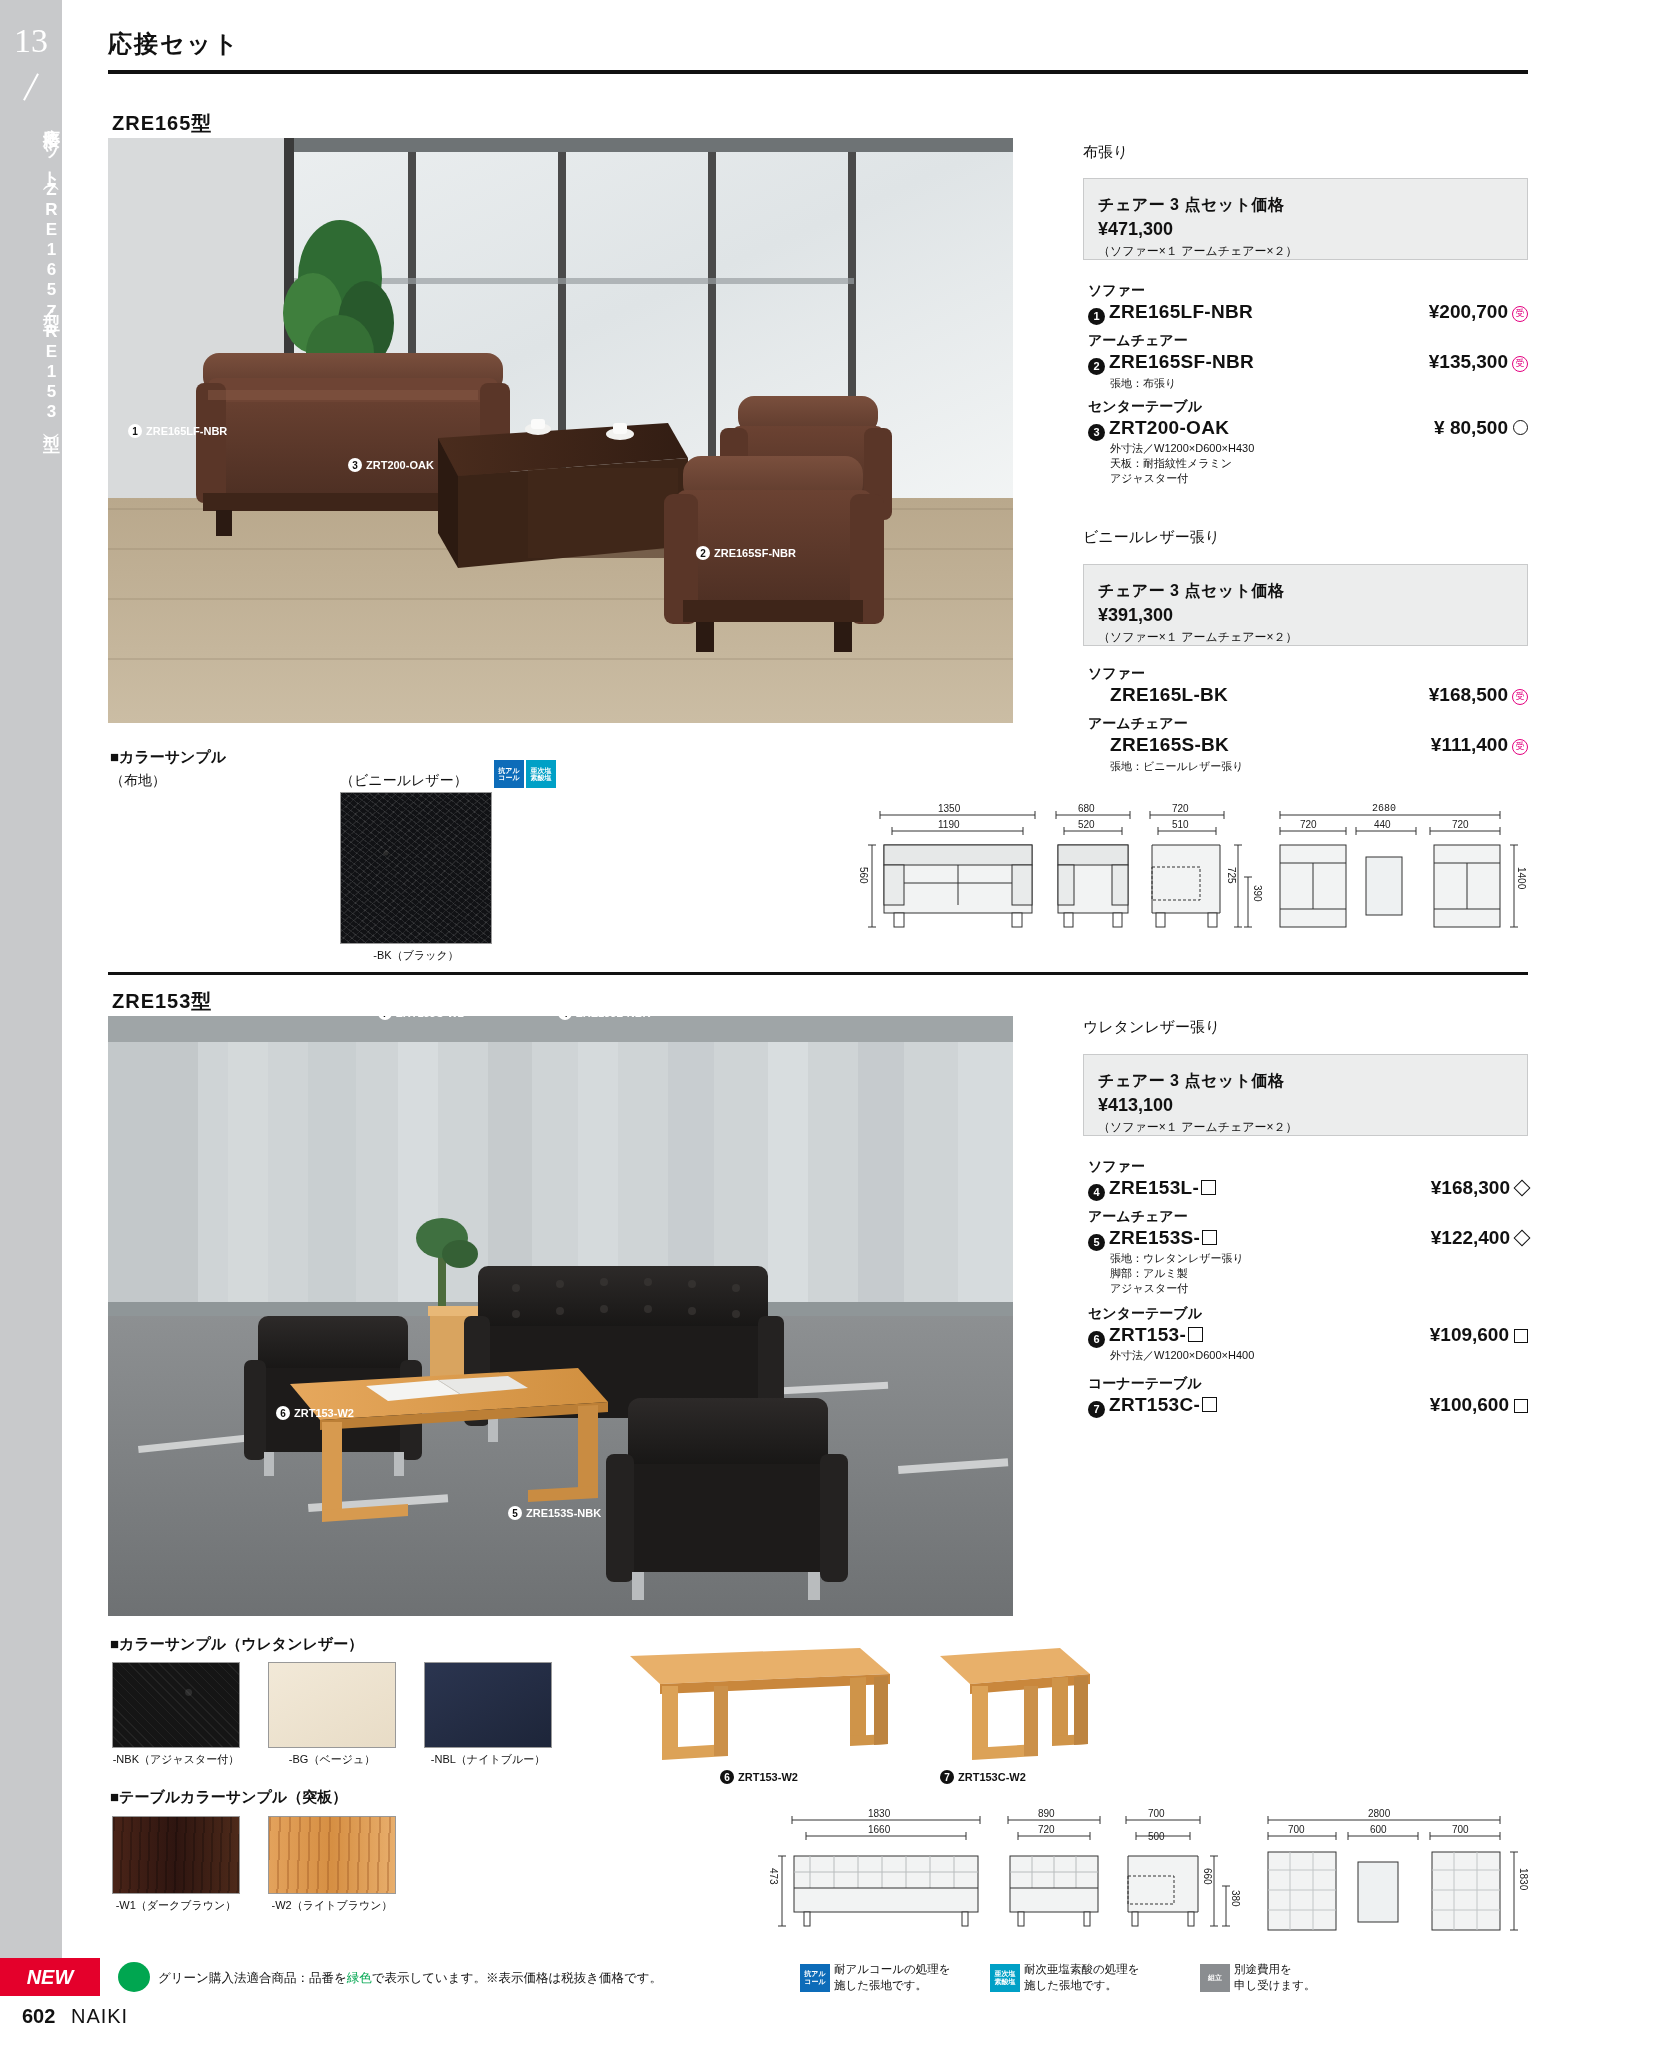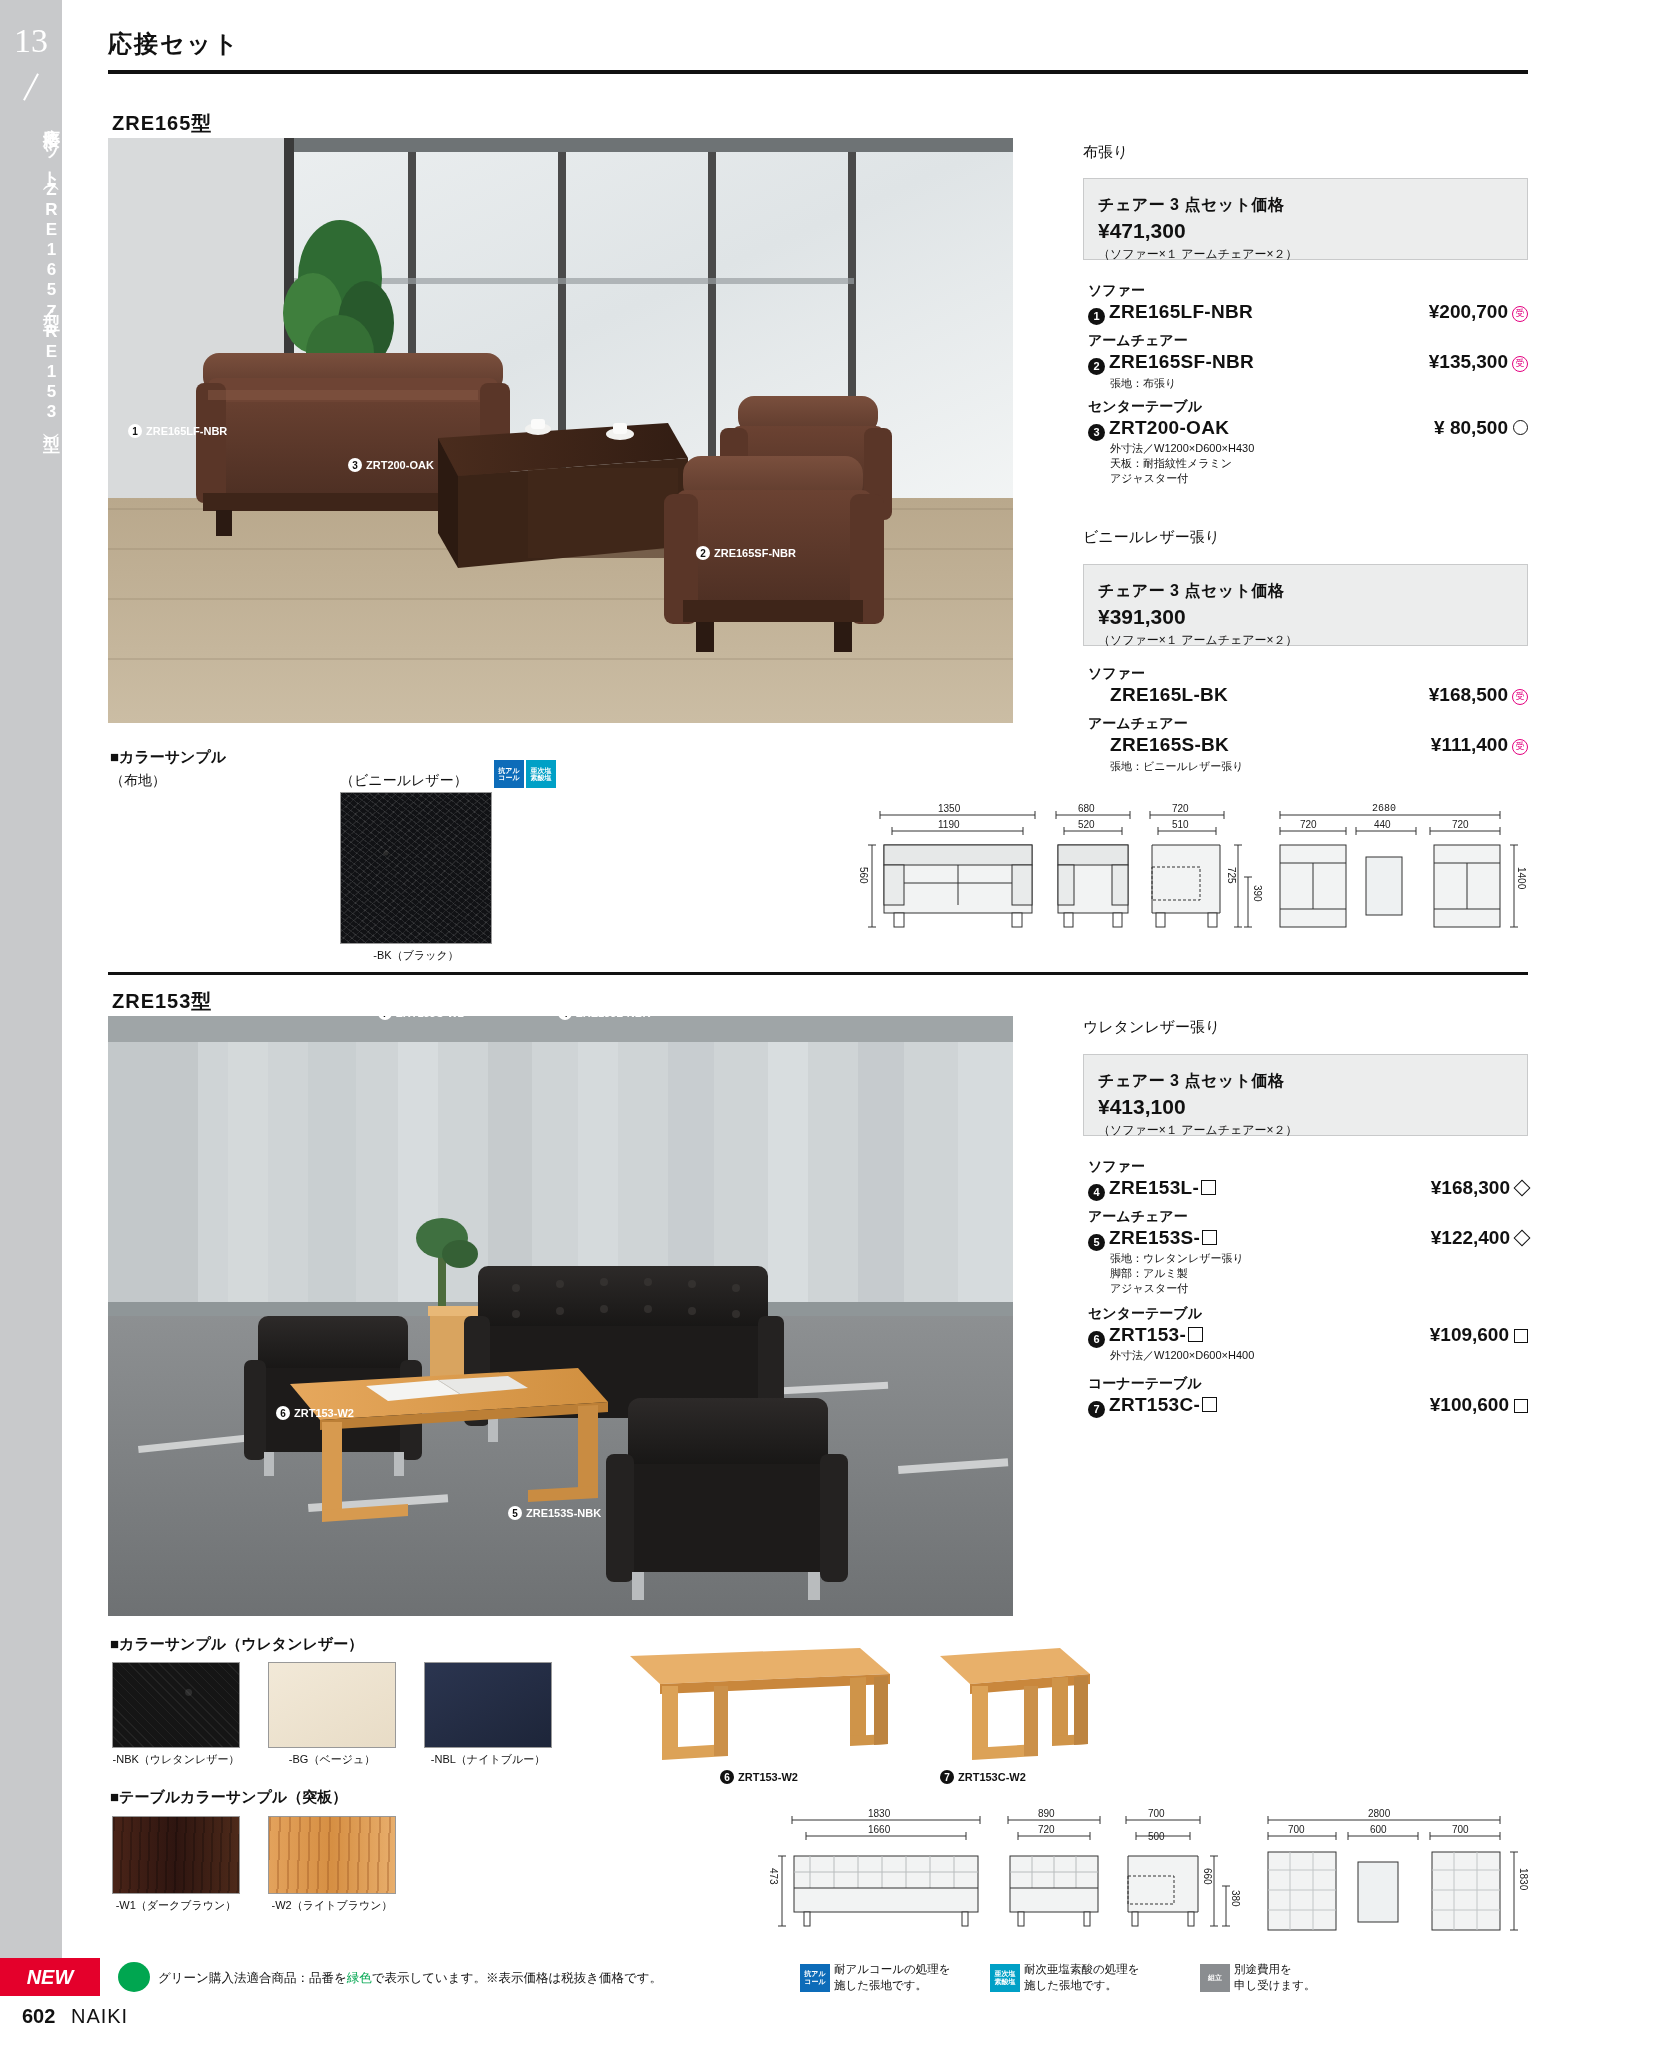--- a/index.html
+++ b/index.html
@@ -62,21 +62,21 @@
   }
 
   
   .cat-head { position:absolute; font-size:15px; font-weight:normal; }
   .setbox {
     position:absolute; background:#eceded; border:1px solid #c9cacb;
     padding:16px 12px 12px 14px;
     margin-top:16px;
   }
   .setbox .t1 { font-size:16px; font-weight:bold; letter-spacing:0.5px; }
-  .setbox .t2 { font-size:21px; font-weight:bold; margin-top:3px; }
+  .setbox .t2 { font-size:18px; font-weight:bold; margin-top:3px; }
   .setbox .t3 { font-size:12px; margin-top:3px; }
 
   .item { position:absolute; }
   .item .cap { font-size:14px; font-weight:bold; }
   .item .row { display:flex; align-items:baseline; margin-top:1px; }
   .item .bullet {
     display:inline-flex; align-items:center; justify-content:center;
     width:17px; height:17px; border-radius:50%;
     background:#111; color:#fff; font-size:11px; font-weight:bold;
     margin-right:4px; position:relative; top:2px; flex:none;
@@ -675,21 +675,21 @@
       <span class="code">ZRT153C-</span>
       <span class="box-sq"></span>
       <span class="price">¥100,600</span>
       <span class="badge-square"></span>
     </div>
   </div>
 
   <div class="cs-head" style="left:110px; top:1635px;">■カラーサンプル（ウレタンレザー）</div>
   <div class="swatch" style="left:112px; top:1662px;">
     <div class="sw sw-nbk" style="width:128px;height:86px;"></div>
-    <div class="lab" style="width:128px;">-NBK（ウレタンレザー）</div>
+    <div class="lab" style="width:128px;">-NBK（アジャスター付）</div>
   </div>
   <div class="swatch" style="left:268px; top:1662px;">
     <div class="sw sw-bg" style="width:128px;height:86px;"></div>
     <div class="lab" style="width:128px;">-BG（ベージュ）</div>
   </div>
   <div class="swatch" style="left:424px; top:1662px;">
     <div class="sw sw-nbl" style="width:128px;height:86px;"></div>
     <div class="lab" style="width:128px;">-NBL（ナイトブルー）</div>
   </div>
 

